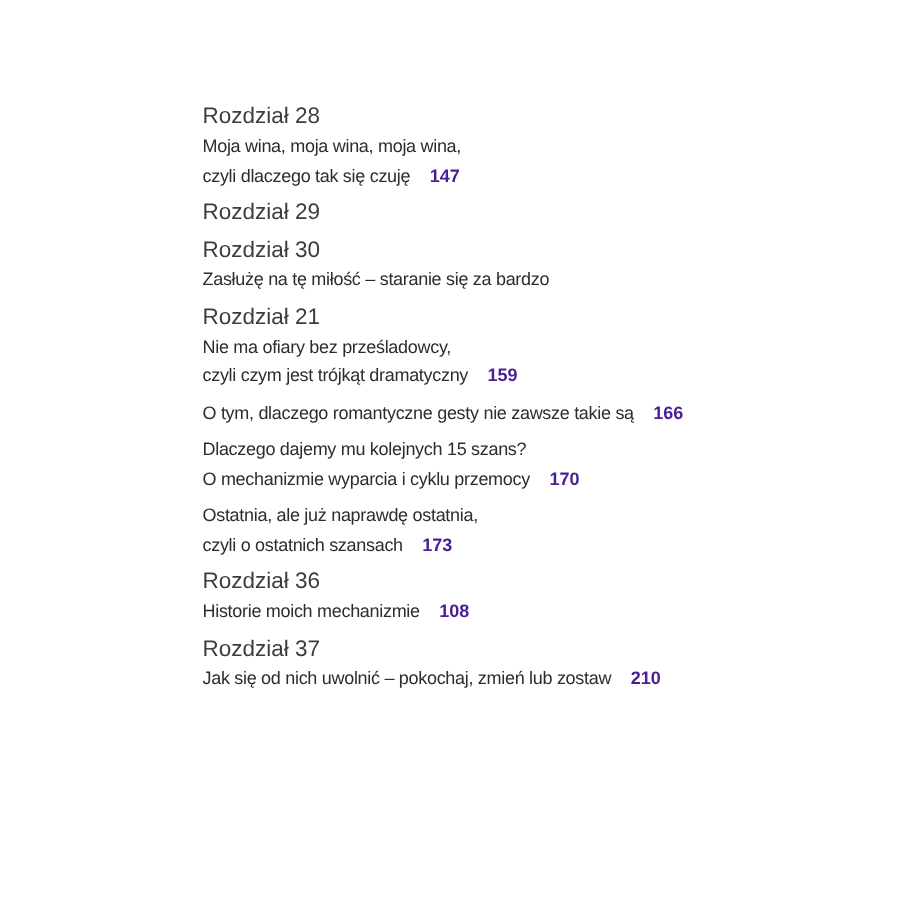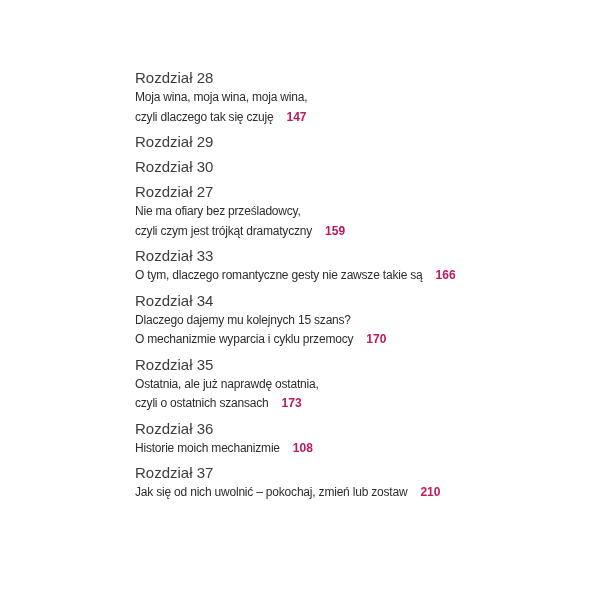--- a/index.html
+++ b/index.html
@@ -34,61 +34,59 @@
     font-size: 12px;
     line-height: 19.5px;
     letter-spacing: -0.2px;
     color: #2d2d2d;
     white-space: nowrap;
   }
   .pagenum {
     font-weight: bold;
     margin-left: 13px;
     letter-spacing: 0;
-    color: #be185d;
+    color: #4c1d95;
   }
 </style>
 </head>
 <body>
 
 <main class="book-page">
   <section class="chapter">
     <div class="chapter-label">Rozdział 28</div>
   <div class="title-line"><span>Moja wina, moja wina, moja wina,</span></div>
       <div class="title-line"><span>czyli dlaczego tak się czuję</span><span class="pagenum">147</span></div>
     </section>
 
   <section class="chapter">
     <div class="chapter-label">Rozdział 29</div>
     </section>
 
   <section class="chapter">
     <div class="chapter-label">Rozdział 30</div>
+  <div class="title-line"><span>Zasłużę na tę miłość – staranie się za bardzo</span></div>
     </section>
 
   <section class="chapter">
-    <div class="chapter-label">Rozdział 27</div>
+    <div class="chapter-label">Rozdział 21</div>
   <div class="title-line"><span>Nie ma ofiary bez prześladowcy,</span></div>
       <div class="title-line"><span>czyli czym jest trójkąt dramatyczny</span><span class="pagenum">159</span></div>
     </section>
 
 
   <section class="chapter">
-    <div class="chapter-label">Rozdział 33</div>
   <div class="title-line"><span>O tym, dlaczego romantyczne gesty nie zawsze takie są</span><span class="pagenum">166</span></div>
     </section>
 
   <section class="chapter">
-    <div class="chapter-label">Rozdział 34</div>
   <div class="title-line"><span>Dlaczego dajemy mu kolejnych 15 szans?</span></div>
       <div class="title-line"><span>O mechanizmie wyparcia i cyklu przemocy</span><span class="pagenum">170</span></div>
     </section>
 
   <section class="chapter">
-    <div class="chapter-label">Rozdział 35</div>
   <div class="title-line"><span>Ostatnia, ale już naprawdę ostatnia,</span></div>
       <div class="title-line"><span>czyli o ostatnich szansach</span><span class="pagenum">173</span></div>
     </section>
 
   <section class="chapter">
     <div class="chapter-label">Rozdział 36</div>
   <div class="title-line"><span>Historie moich mechanizmie</span><span class="pagenum">108</span></div>
     </section>
 
   <section class="chapter">

